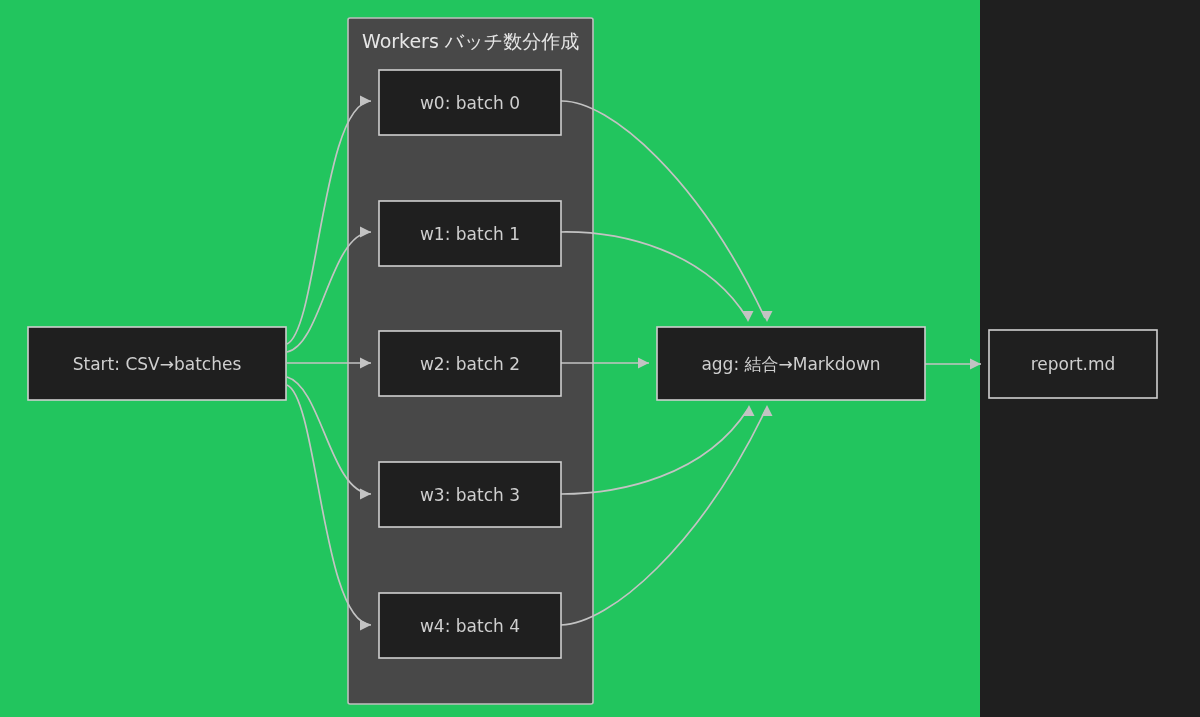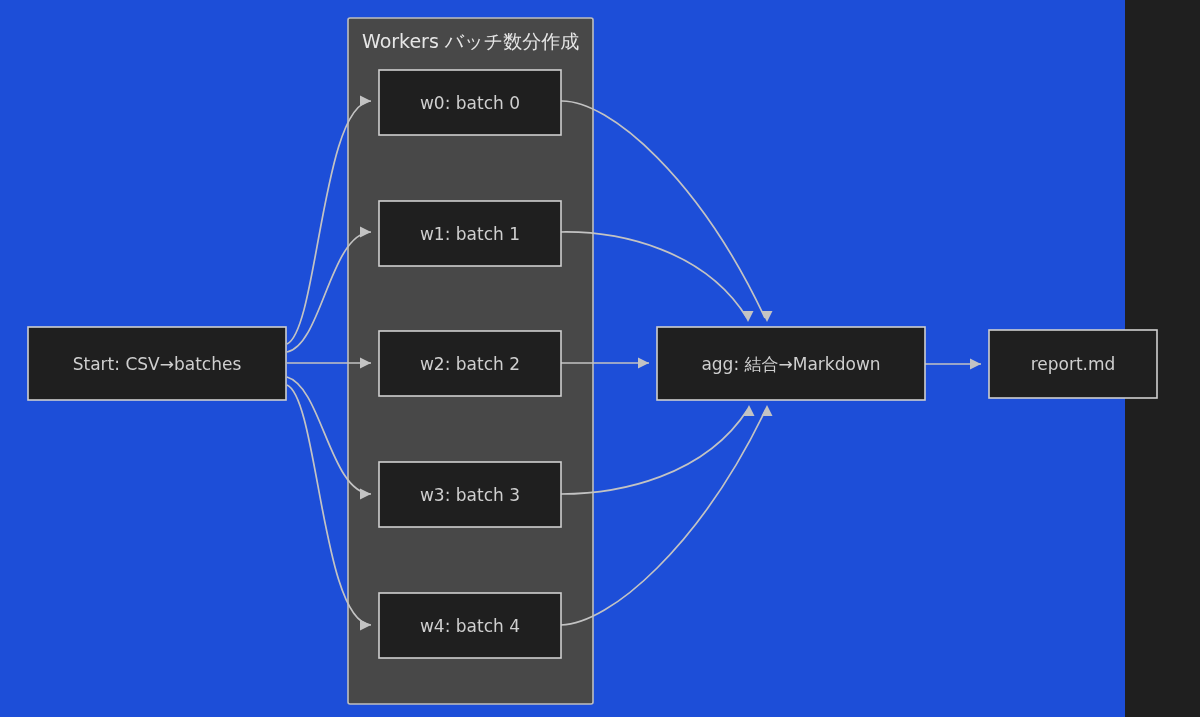--- a/index.html
+++ b/index.html
@@ -8,23 +8,23 @@
     background: #1f1f1f;
   }
   body {
     width: 1200px;
     height: 717px;
     overflow: hidden;
     font-family: "DejaVu Sans", "Liberation Sans", sans-serif;
   }
   #diagram-root {
     position: relative;
-    width: 1125px;
+    width: 980px;
     height: 717px;
-    background: #1d4ed8;
+    background: #22c55e;
   }
   svg.flow {
     position: absolute;
     inset: 0;
     width: 1200px;
     height: 717px;
     display: block;
   }
   .subgraph-rect {
     fill: #484848;

